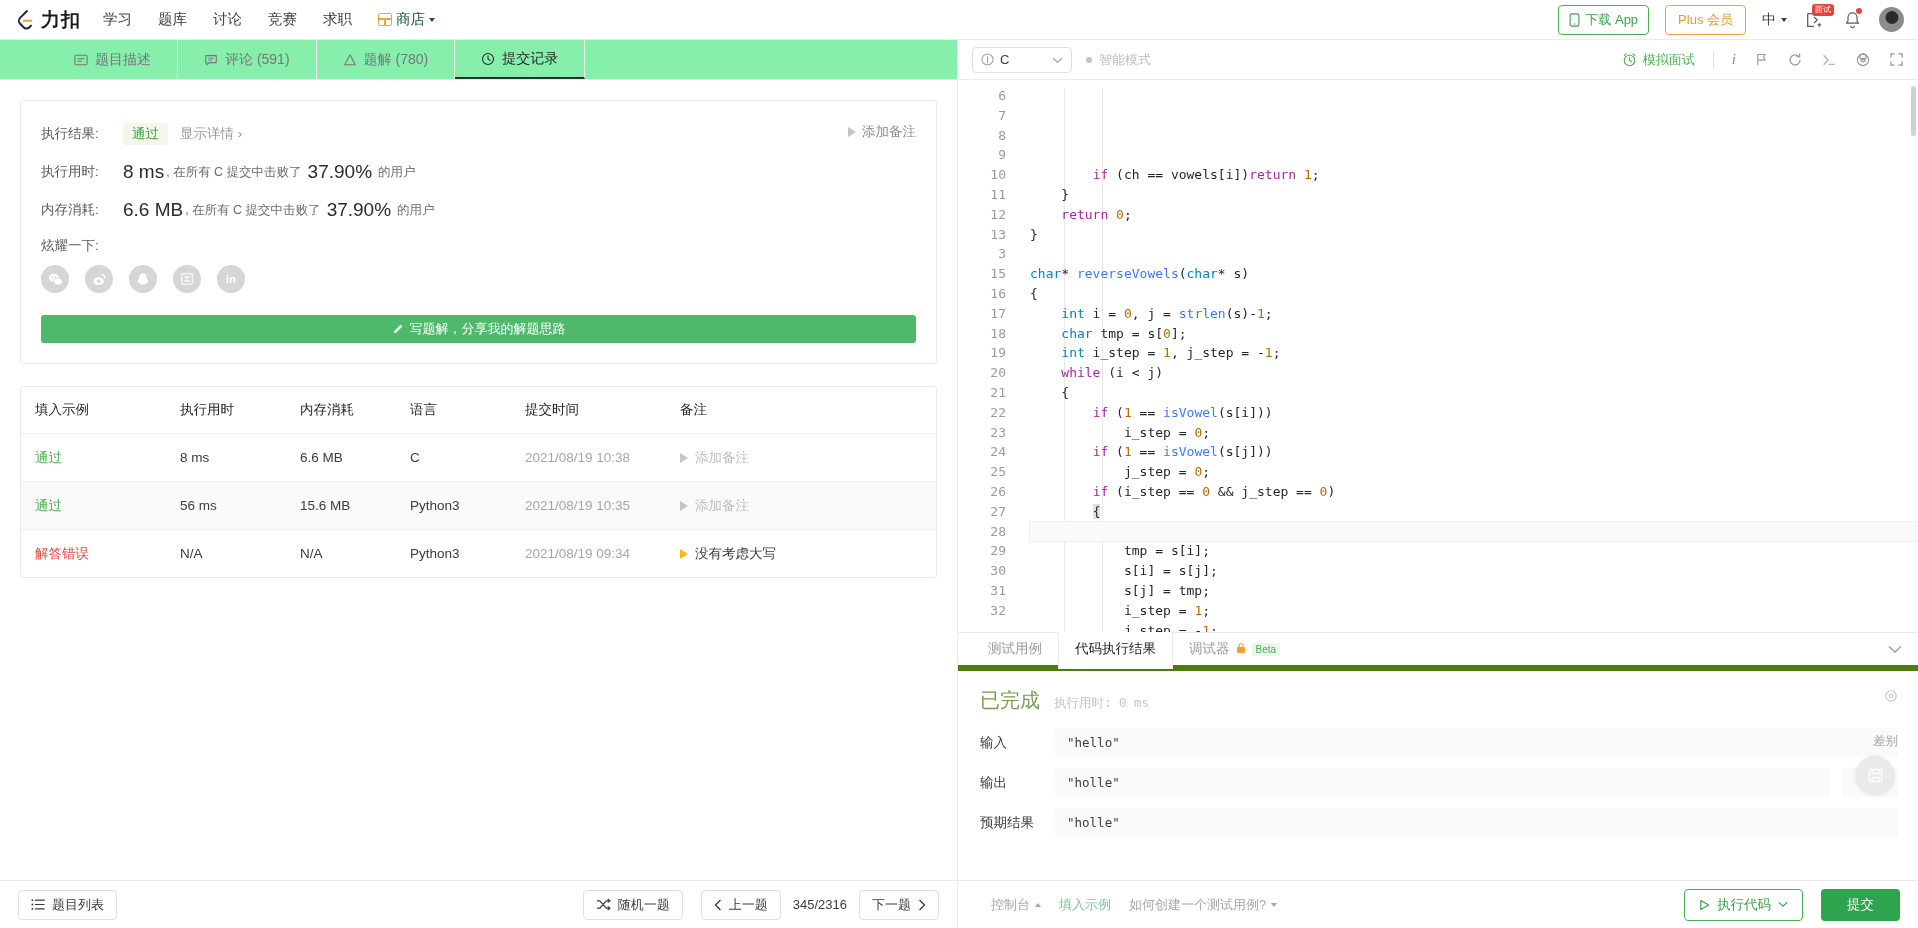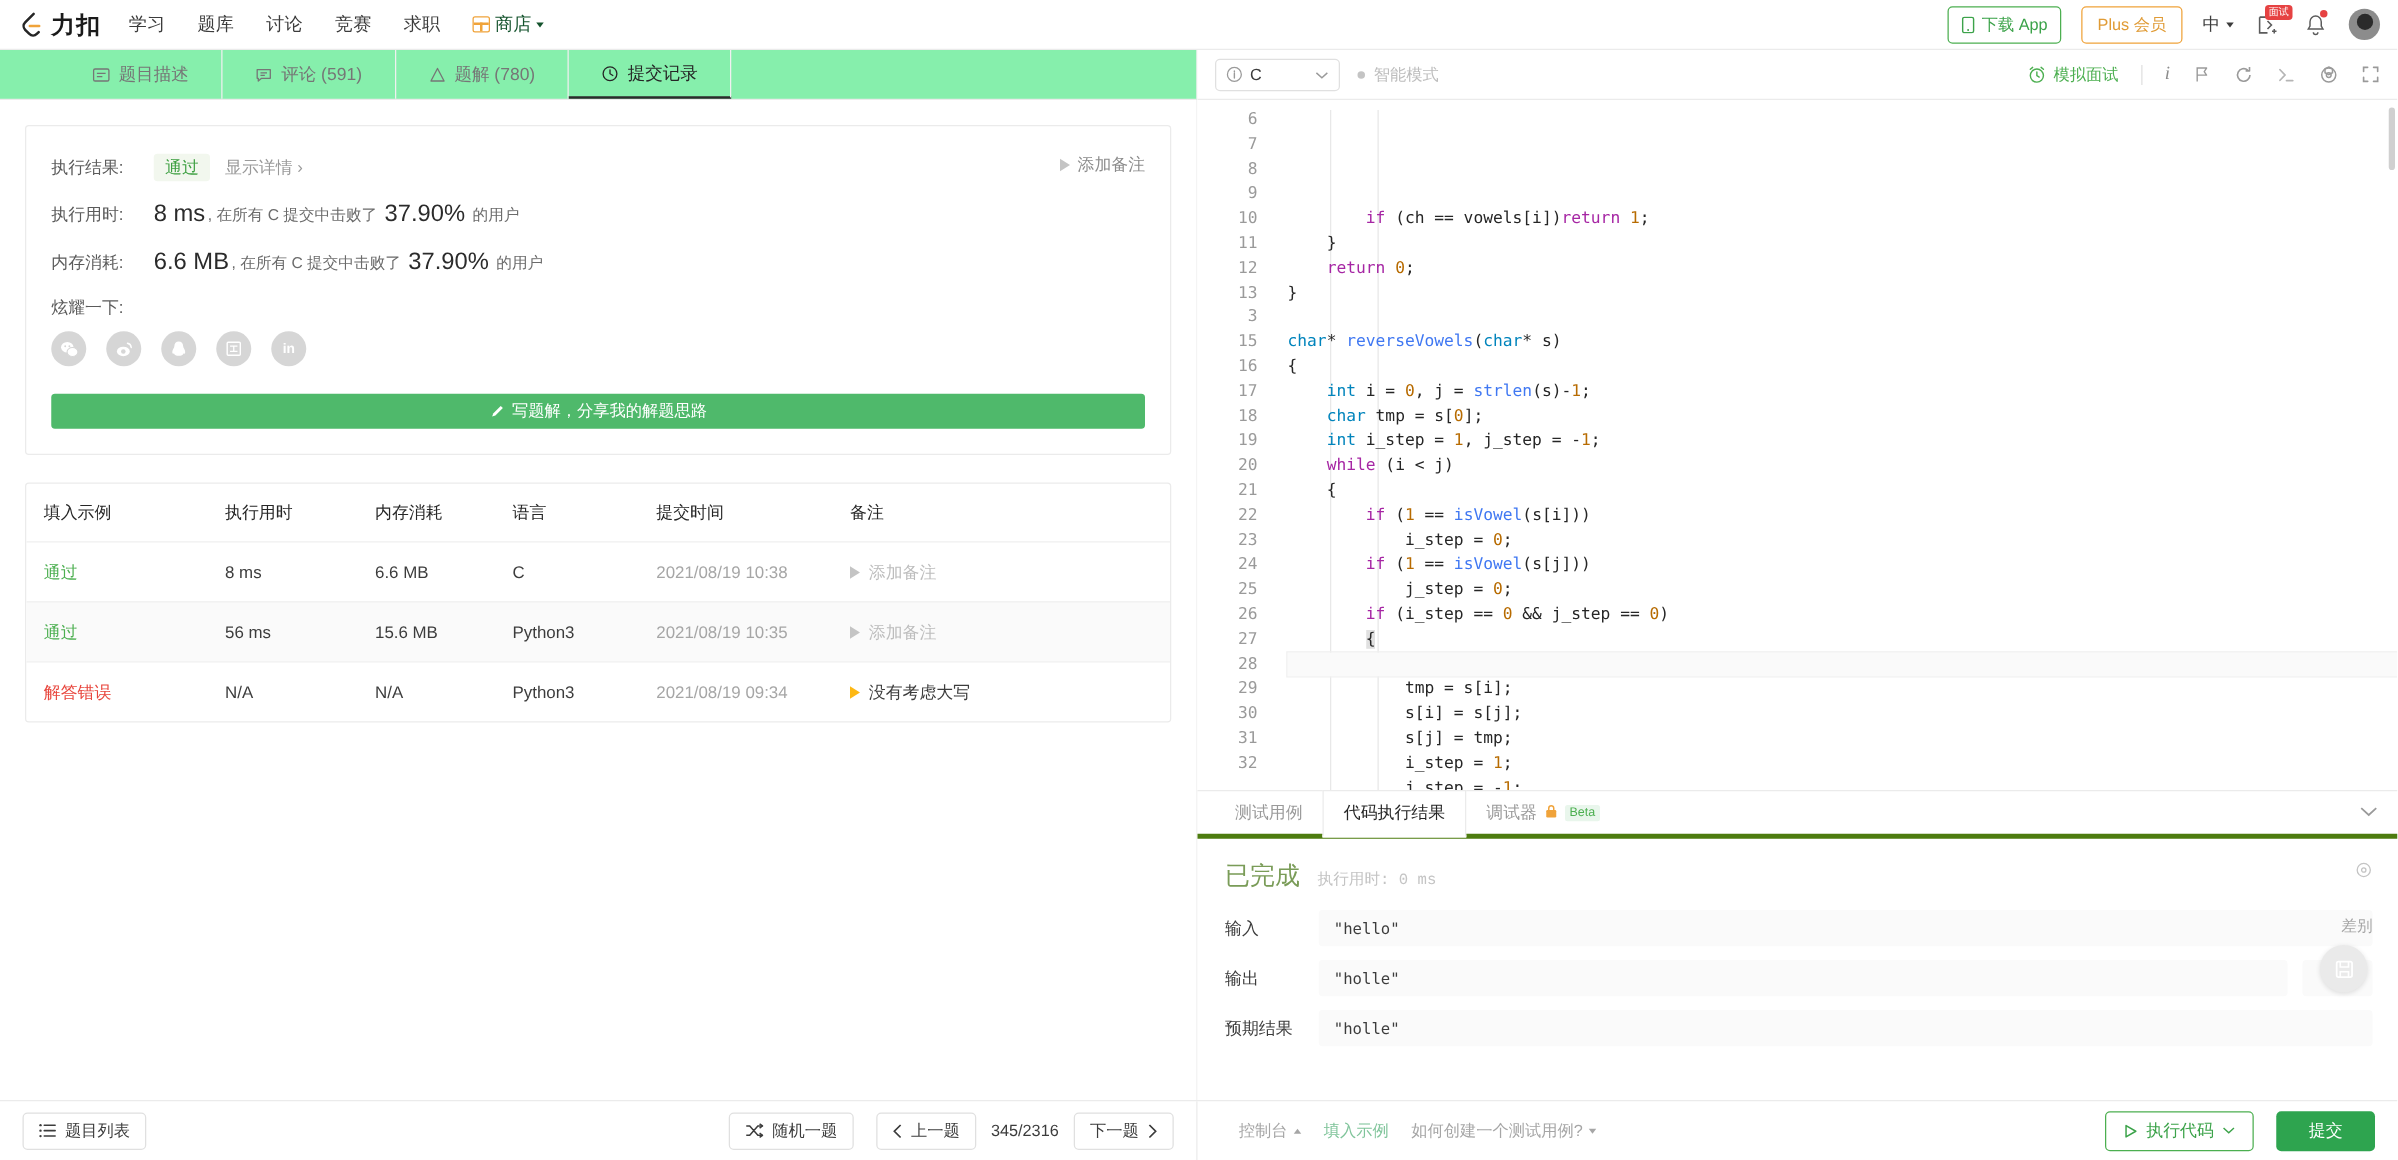--- a/index.html
+++ b/index.html
@@ -125,21 +125,21 @@
   .kw { color:#a626a4; }
   .ty { color:#0184bc; }
   .fn { color:#4078f2; }
   .num { color:#b76b01; }
   .brmatch { background:#e0e0e0; }
   .vscroll { position:absolute; right:2px; top:6px; width:5px; height:50px; background:#d0d0d0; border-radius:3px; }
   .code-fade { position:absolute; left:0; right:0; top:0; height:8px; background:#fff; }
 
   
   .console { flex:0 0 auto; border-top:1px solid #ebebeb; display:flex; flex-direction:column; height:248px; }
-  .ctabs { height:38px; flex:0 0 38px; display:flex; align-items:center; border-bottom:4px solid #4d7c0f; padding-left:14px; gap:0; }
+  .ctabs { height:38px; flex:0 0 38px; display:flex; align-items:center; border-bottom:6px solid #4d7c0f; padding-left:14px; gap:0; }
   .ctab { font-size:13.5px; color:#9a9a9a; padding:0 16px; height:38px; display:flex; align-items:center; cursor:pointer; }
   .ctab.active { color:#262626; border-bottom:2px solid #fff; border-left:1px solid #ebebeb; border-right:1px solid #ebebeb; background:#fff; margin-bottom:-1px; border-top:1px solid #ebebeb; }
   .beta-badge { background:#e9f6ec; color:#4caf50; font-size:10px; padding:1px 4px; border-radius:2px; margin-left:6px; }
   .lock-ic { color:#f0a33a; margin-left:6px; font-size:11px; }
   .ctabs-collapse { margin-left:auto; margin-right:16px; color:#9a9a9a; cursor:pointer; }
   .cbody { flex:1; padding:16px 20px 0 22px; overflow:hidden; position:relative; }
   .c-status { display:flex; align-items:baseline; gap:14px; margin-bottom:14px; }
   .c-status .ok { color:#7a9c58; font-size:20px; }
   .c-status .rt { color:#c4c4c4; font-size:12.5px;font-family:Liberation Mono, monospace; }
   .c-gear { position:absolute; right:20px; top:18px; color:#c4c4c4; cursor:pointer; }

